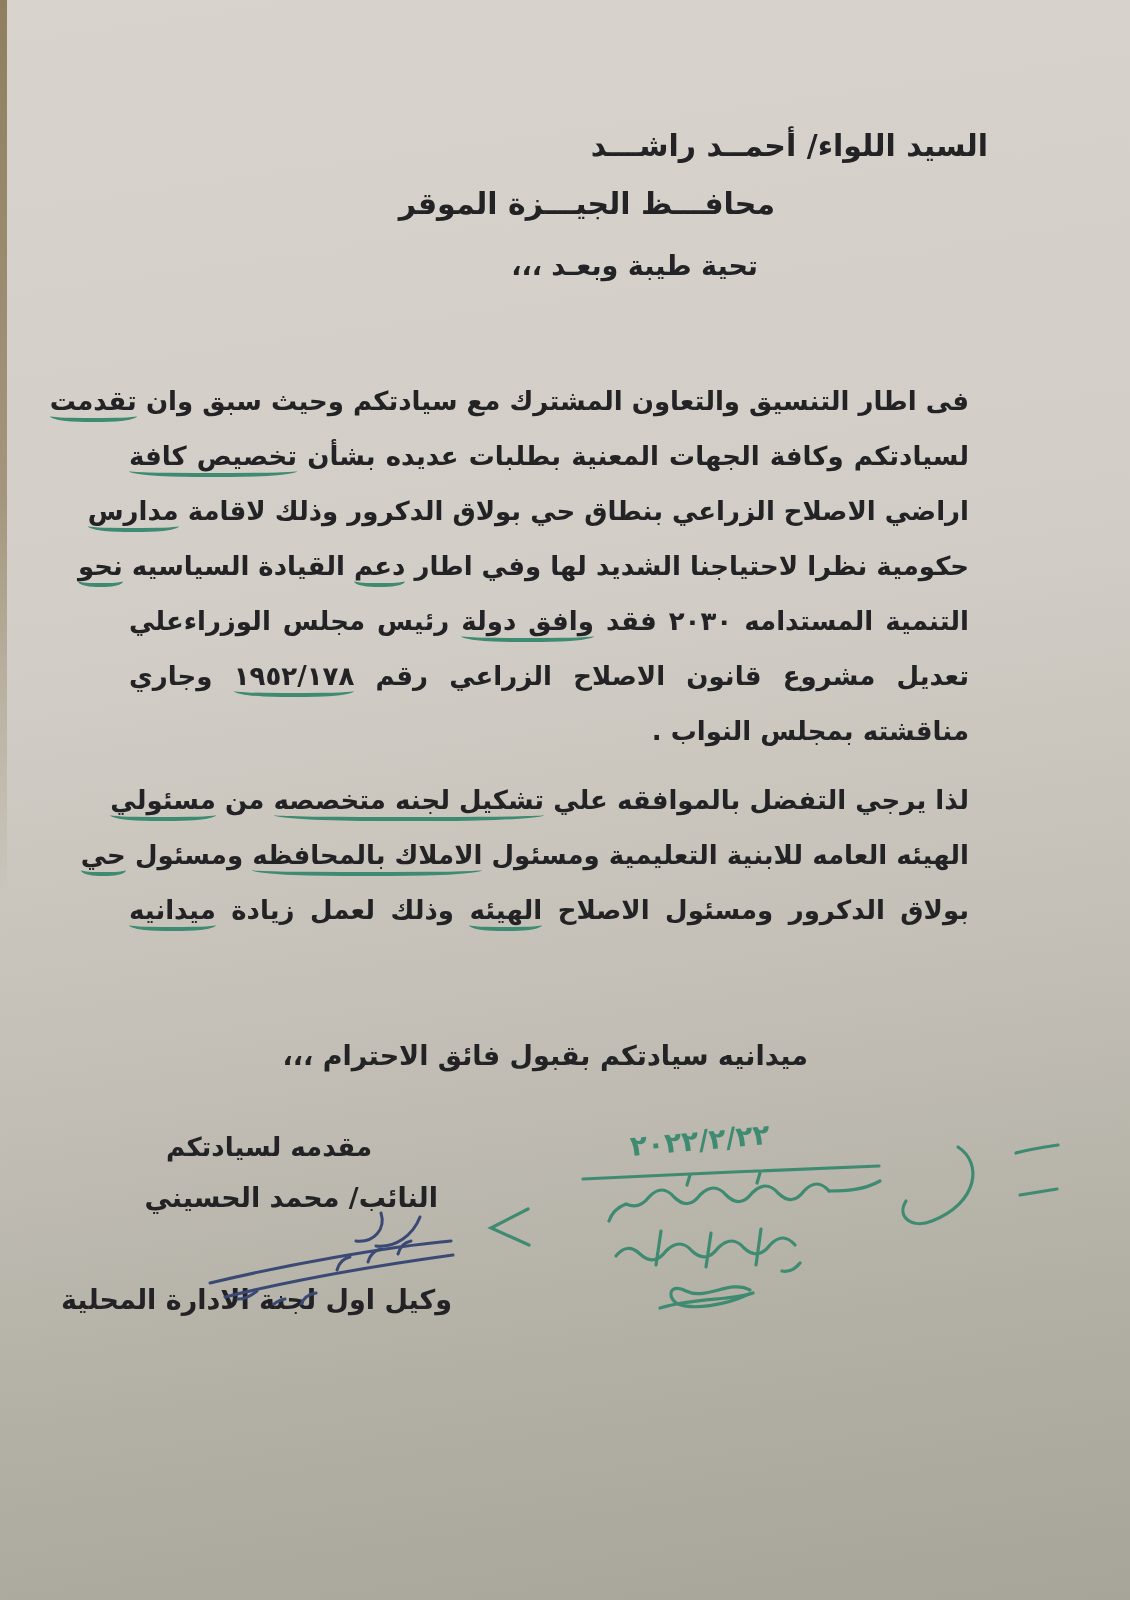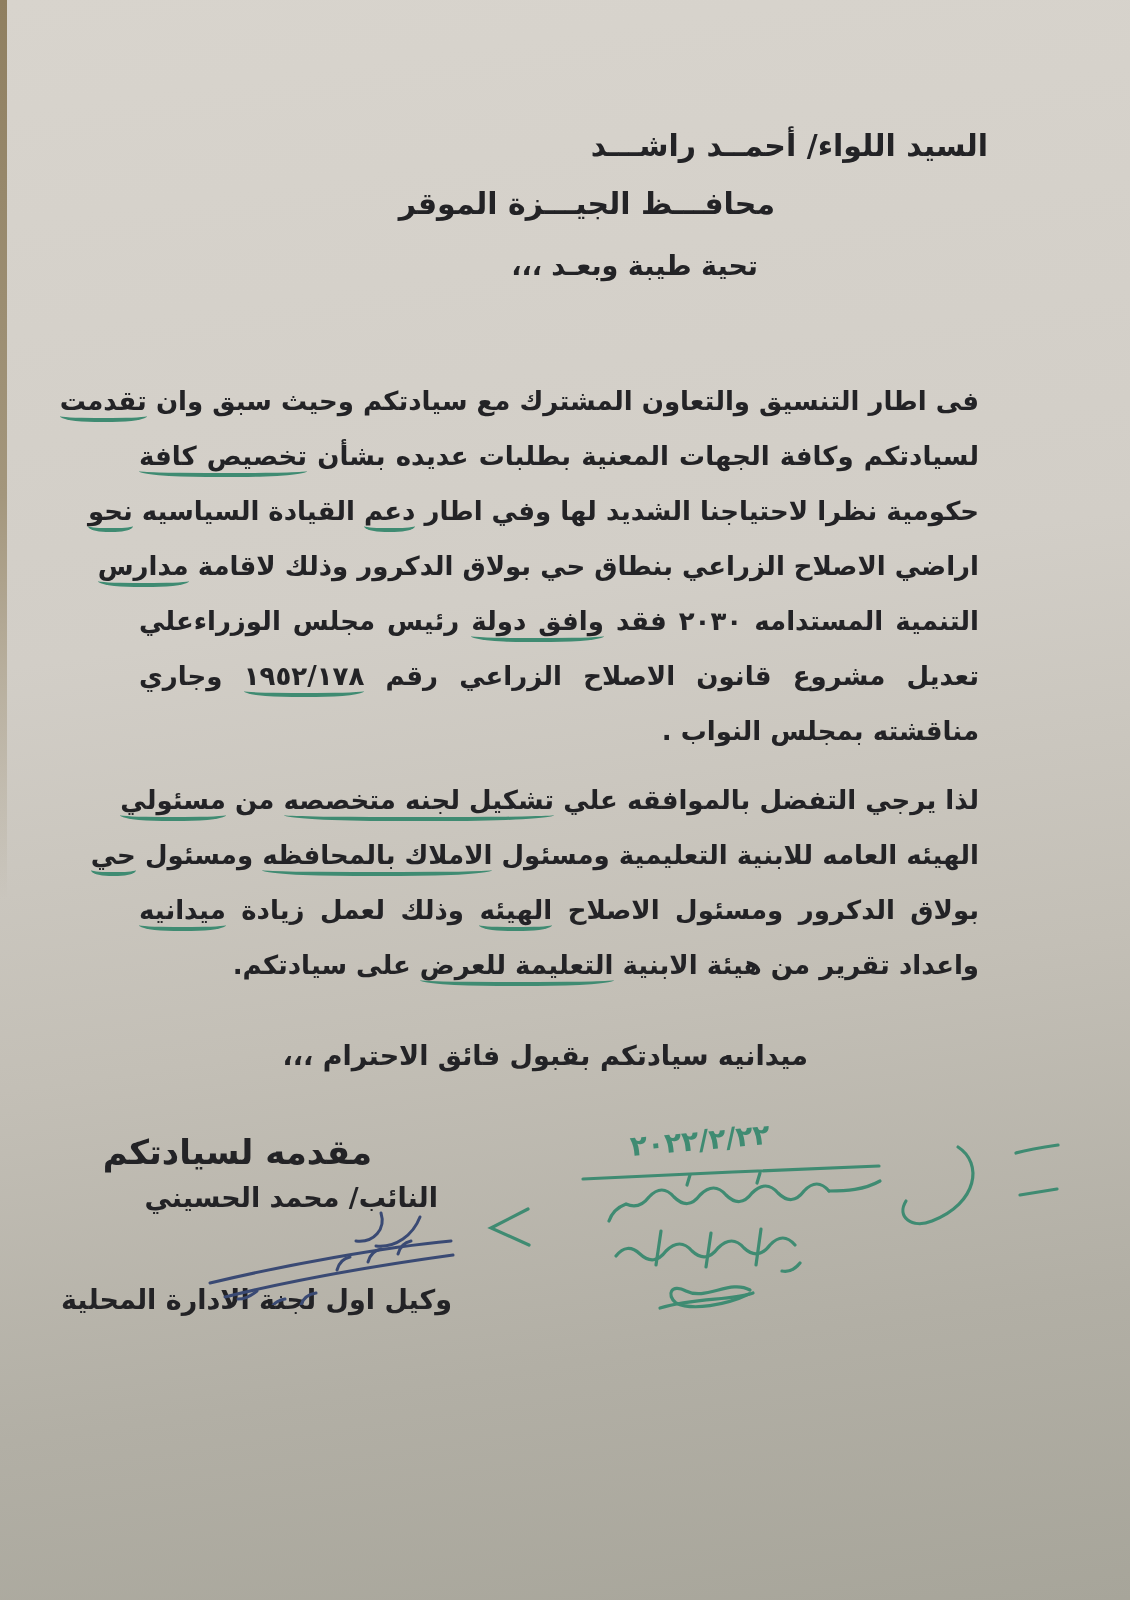--- a/index.html
+++ b/index.html
@@ -23,34 +23,34 @@
   .abs{position:absolute;}
   .bold{font-weight:bold;}
   .to-line{top:128px;right:142px;font-size:30px;letter-spacing:.5px;}
   .title-line{top:186px;right:355px;font-size:30px;}
   .greeting{top:250px;right:372px;font-size:27px;}
   .subject{
     top:308px;right:357px;font-size:32px;
     border-bottom:3px solid #232326;padding-bottom:7px;
   }
   .body-block{
-    top:374px;right:151px;width:840px;
+    top:374px;right:161px;width:840px;
     font-size:26px;font-weight:bold;line-height:55px;
     text-align:justify;
   }
   .para-line{text-align:justify;text-align-last:justify;white-space:nowrap;}
   .para-line.last{text-align-last:right;}
   #para2{margin-top:14px;}
   .gu{
     border-bottom:4px solid #3f8b72;
     padding-bottom:2px;
     border-radius:0 0 40% 40%/0 0 6px 6px;
   }
   .closing{top:1040px;right:322px;font-size:27px;font-weight:bold;}
-  .sig-presented{top:1132px;right:758px;font-size:34px;font-weight:bold;}
+  .sig-presented{top:1132px;right:758px;font-size:26px;font-weight:bold;}
   .sig-name{top:1182px;right:692px;font-size:27px;font-weight:bold;}
   .sig-title{top:1284px;right:678px;font-size:27px;font-weight:bold;}
   .green-date{
     top:1124px;left:630px;
     font-size:28px;font-weight:bold;color:#3f8b72;
     transform:rotate(-5deg);
     letter-spacing:3px;
     direction:ltr;
   }
   svg{display:block;}
@@ -62,31 +62,30 @@
   <div class="edge-strip"></div>
 
   <div class="abs bold title-line">محافـــظ الجيـــزة الموقر</div>
   <div class="abs bold to-line">السيد اللواء/ أحمــد راشـــد</div>
   <div class="abs bold greeting">تحية طيبة وبعـد ،،،</div>
 
   <div class="abs body-block">
     <div id="para1">
         <div class="para-line"><span>فى اطار التنسيق والتعاون المشترك مع سيادتكم وحيث سبق وان </span><span class="gu">تقدمت</span></div>
         <div class="para-line"><span>لسيادتكم وكافة الجهات المعنية بطلبات عديده بشأن </span><span class="gu">تخصيص كافة</span></div>
+        <div class="para-line"><span>اراضي الاصلاح الزراعي بنطاق حي بولاق الدكرور وذلك لاقامة </span><span class="gu">مدارس</span></div>
         <div class="para-line"><span>حكومية نظرا لاحتياجنا الشديد لها وفي اطار </span><span class="gu">دعم</span><span> القيادة السياسيه </span><span class="gu">نحو</span></div>
-        <div class="para-line"><span>اراضي الاصلاح الزراعي بنطاق حي بولاق الدكرور وذلك لاقامة </span><span class="gu">مدارس</span></div>
         <div class="para-line"><span>التنمية المستدامه ٢٠٣٠ فقد </span><span class="gu">وافق دولة</span><span> رئيس مجلس الوزراءعلي</span></div>
         <div class="para-line"><span>تعديل مشروع قانون الاصلاح الزراعي رقم </span><span class="gu">١٩٥٢/١٧٨</span><span> وجاري</span></div>
         <div class="para-line last"><span>مناقشته بمجلس النواب .</span></div>
       </div>
     <div id="para2">
         <div class="para-line"><span>لذا يرجي التفضل بالموافقه علي </span><span class="gu">تشكيل لجنه متخصصه</span><span> من </span><span class="gu">مسئولي</span></div>
         <div class="para-line"><span>الهيئه العامه للابنية التعليمية ومسئول </span><span class="gu">الاملاك بالمحافظه</span><span> ومسئول </span><span class="gu">حي</span></div>
         <div class="para-line"><span>بولاق الدكرور ومسئول الاصلاح </span><span class="gu">الهيئه</span><span> وذلك لعمل زيادة </span><span class="gu">ميدانيه</span></div>
-        <div class="para-line last"><span>واعداد تقرير من هيئة الابنية </span><span class="gu">التعليمة للعرض</span><span> على سيادتكم.</span></div>
       </div>
   </div>
 
   <div class="abs closing">ميدانيه سيادتكم بقبول فائق الاحترام ،،،</div>
 
   <div class="abs sig-presented">مقدمه لسيادتكم</div>
   <div class="abs sig-name">النائب/ محمد الحسيني</div>
   <div class="abs sig-title">وكيل اول لجنة الادارة المحلية</div>
 
   <svg class="abs" style="left:195px;top:1205px;" width="270" height="100" viewBox="0 0 270 100">

